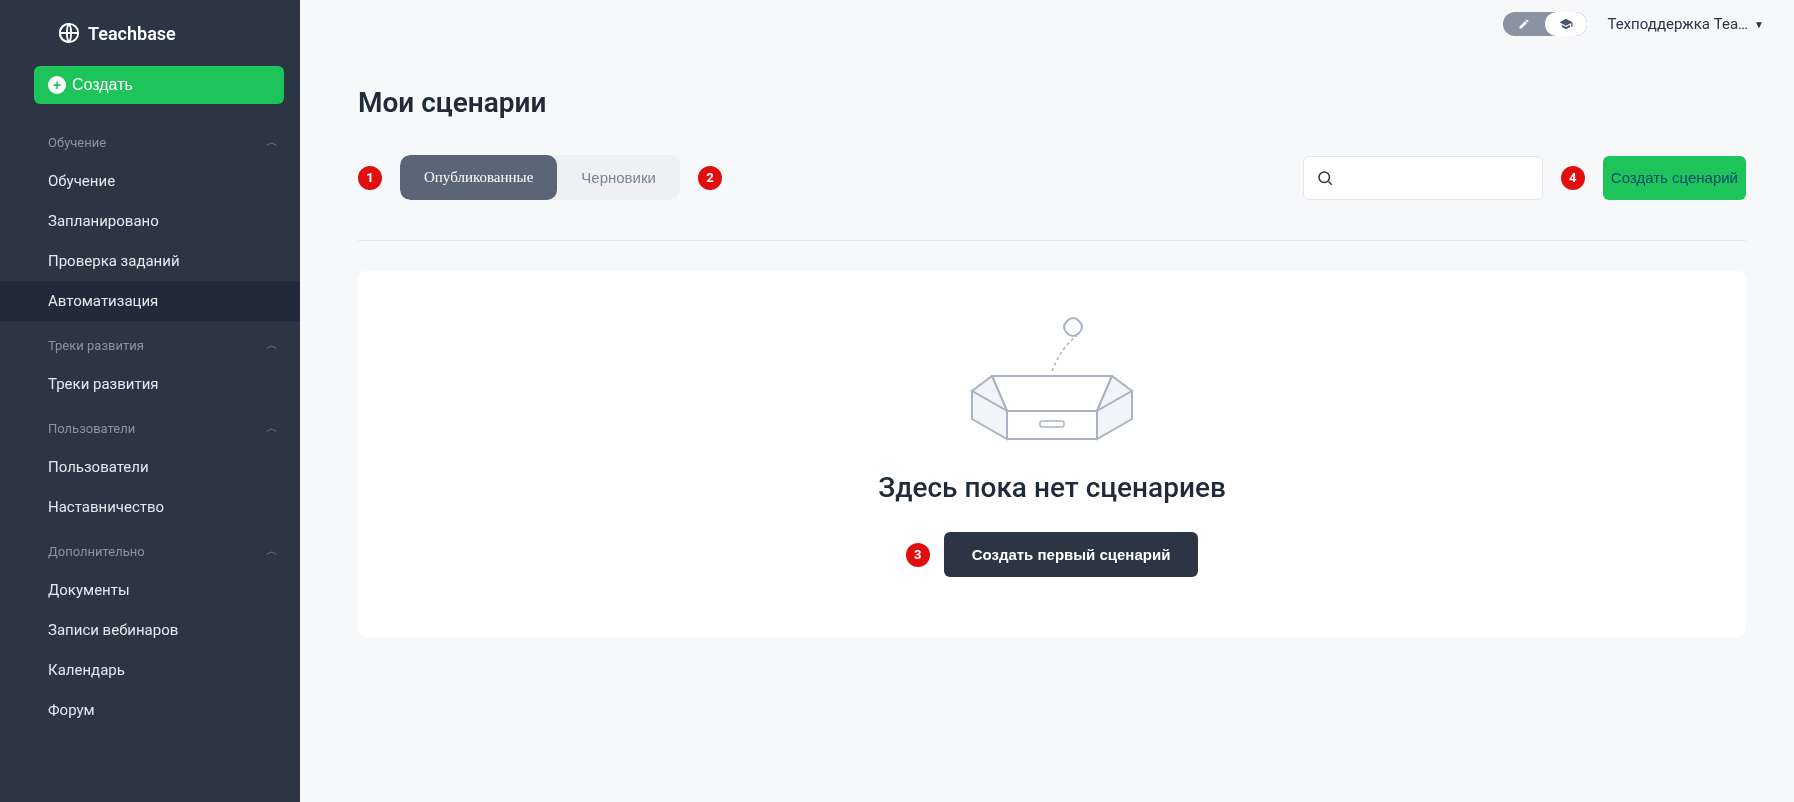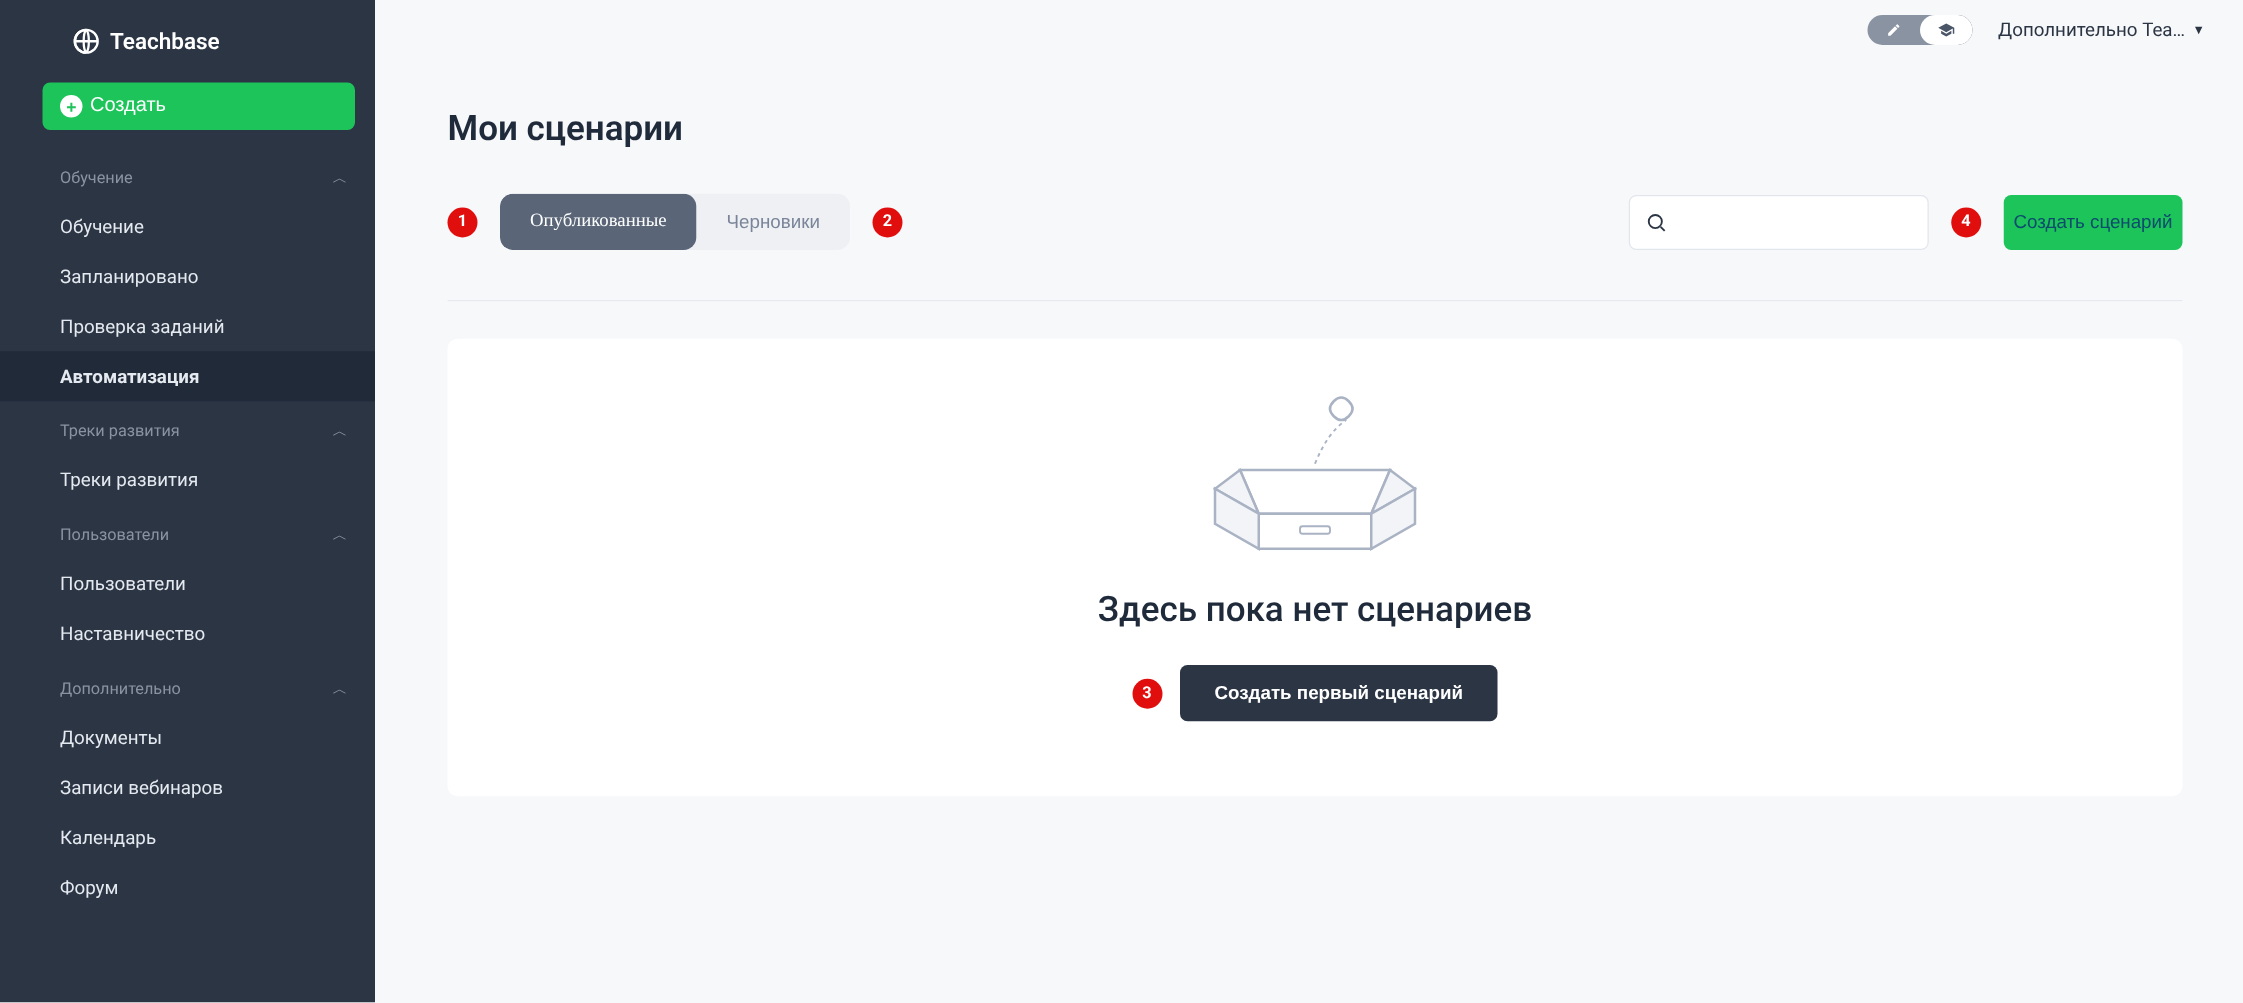--- a/index.html
+++ b/index.html
@@ -72,21 +72,21 @@
   color: #8a93a2;
 }
 .nav-item {
   padding: 11px 22px 11px 48px;
   font-size: 15px;
   color: #e5e9f0;
   cursor: pointer;
 }
 .nav-item.active {
   background: #212a38;
-  font-weight: 700;
+  font-weight: 400;
 }
 
 
 .main {
   flex: 1;
   display: flex;
   flex-direction: column;
   position: relative;
   overflow: hidden;
 }
@@ -311,21 +311,21 @@
             <path d="M3 17.25V21h3.75L17.81 9.94l-3.75-3.75L3 17.25zM20.71 7.04a1 1 0 0 0 0-1.41l-2.34-2.34a1 1 0 0 0-1.41 0l-1.83 1.83 3.75 3.75 1.83-1.83z"></path>
           </svg>
       </div>
       <div class="seg active">
         <svg width="14" height="14" viewBox="0 0 24 24" fill="#4a5568">
             <path d="M12 3L1 9l11 6 9-4.91V17h2V9L12 3zM5 13.18v4L12 21l7-3.82v-4L12 17l-7-3.82z"></path>
           </svg>
       </div>
     </div>
     <div class="user-menu">
-      <span>Дополнительно Tea…</span>
+      <span>Техподдержка Tea…</span>
       <span class="caret">▼</span>
     </div>
   </div>
 
   <div class="content">
     <h1 class="page-title">Мои сценарии</h1>
 
     <div class="tabs-row">
       <div class="annot">1</div>
       <div class="tab-group">

